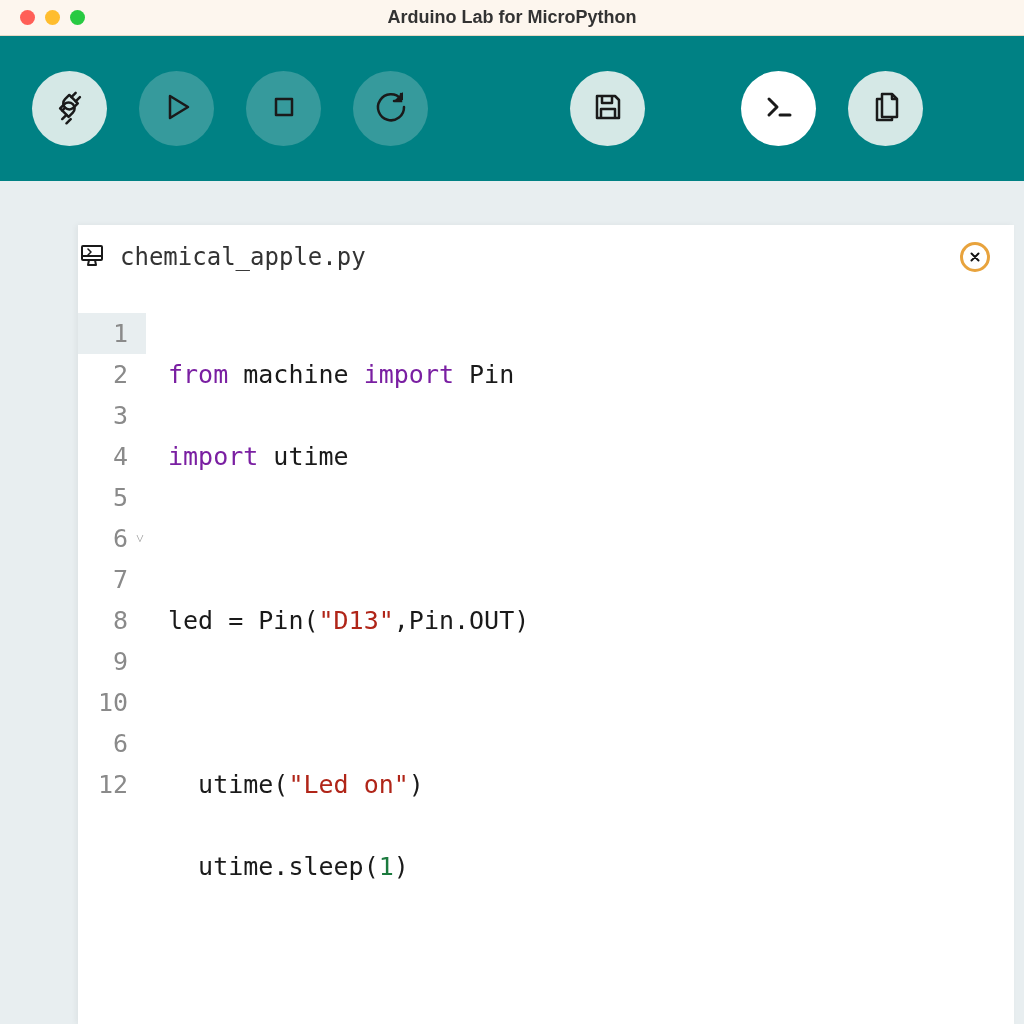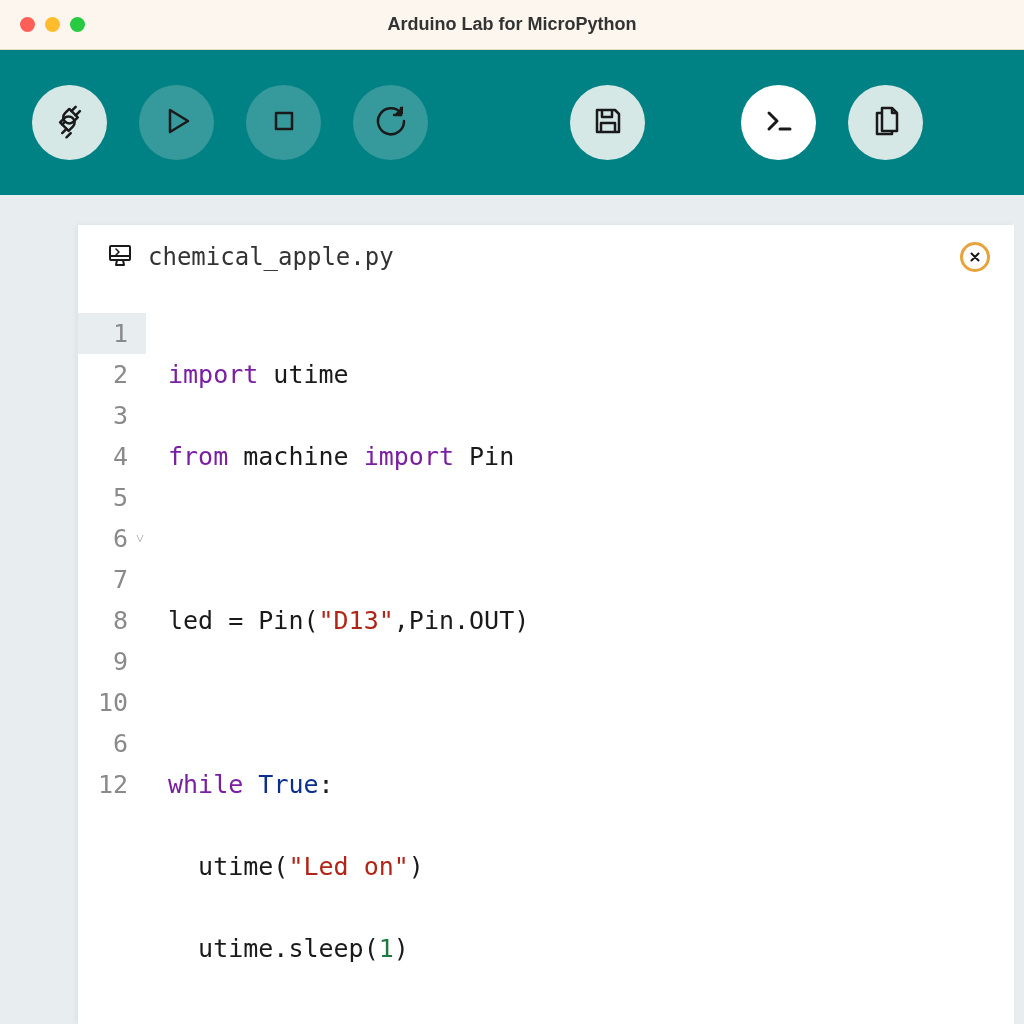--- a/index.html
+++ b/index.html
@@ -8,21 +8,21 @@
       box-sizing: border-box;
     }
     body {
       width: 1024px;
       height: 1024px;
       background: #e8eef0;
       font-family: -apple-system, BlinkMacSystemFont, "Segoe UI", sans-serif;
       overflow: hidden;
     }
     .titlebar {
-      height: 50px;
+      height: 36px;
       background: #fdf6ee;
       display: flex;
       align-items: center;
       padding: 0 20px;
       position: relative;
       border-bottom: 1px solid #e8d9c5;
     }
     .traffic-lights {
       display: flex;
       gap: 10px;
@@ -87,21 +87,21 @@
       left: 78px;
       right: 10px;
       bottom: 0;
       background: #ffffff;
       box-shadow: -2px 0 6px rgba(0,0,0,0.05);
     }
     .tab-bar {
       display: flex;
       align-items: center;
       justify-content: space-between;
-      padding: 16px 24px 18px 28px;
+      padding: 16px 24px 18px 0;
     }
     .tab-left {
       display: flex;
       align-items: center;
       gap: 14px;
     }
     .file-icon svg {
       width: 28px;
       height: 28px;
     }
@@ -308,26 +308,25 @@
           <span>10</span>
         </div>
       <div class="gutter-line">
           <span>6</span>
         </div>
       <div class="gutter-line">
           <span>12</span>
         </div>
     </div>
     <div class="code">
+<div class="code-line"><span class="kw">from</span><span> machine </span><span class="kw">import</span><span> Pin</span></div>
 <div class="code-line"><span class="kw">import</span><span> utime</span></div>
-<div class="code-line"><span class="kw">from</span><span> machine </span><span class="kw">import</span><span> Pin</span></div>
 <div class="code-line"></div>
 <div class="code-line"><span>led = Pin(</span><span class="str">"D13"</span><span>,Pin.OUT)</span></div>
 <div class="code-line"></div>
-<div class="code-line"><span class="kw">while</span><span> </span><span class="bool">True</span><span>:</span></div>
 <div class="code-line"><span>  utime(</span><span class="str">"Led on"</span><span>)</span></div>
 <div class="code-line"><span>  utime.sleep(</span><span class="num">1</span><span>)</span></div>
 
 
 
     </div>
   </div>
 </div>
 
 </body></html>

